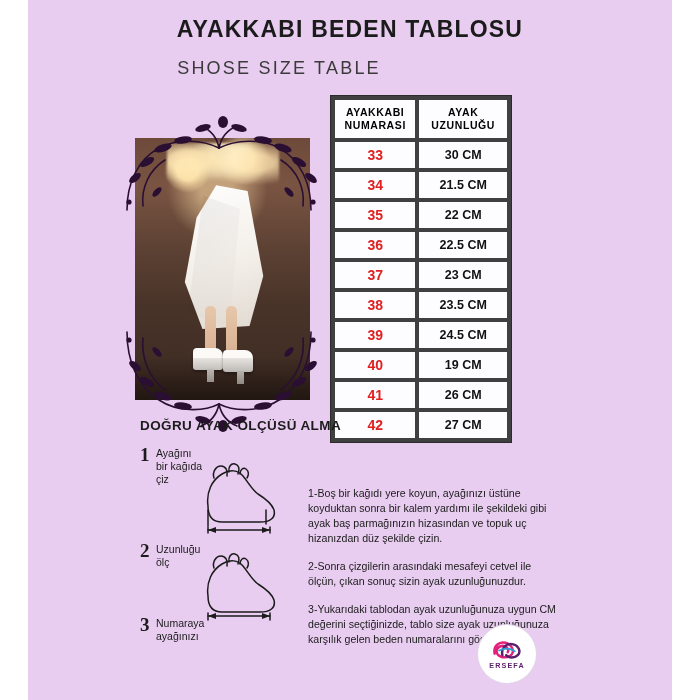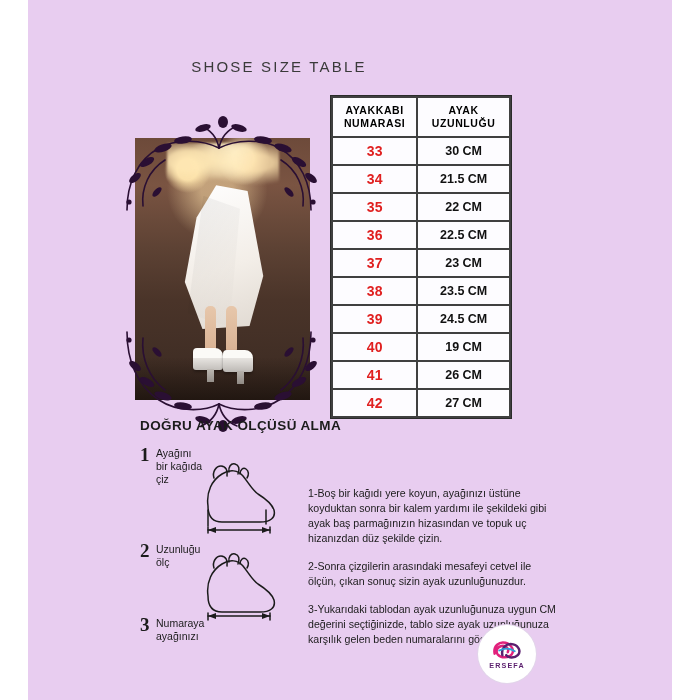--- a/index.html
+++ b/index.html
@@ -42,21 +42,21 @@
     font-weight: bold;
     letter-spacing: 1.2px;
     color: #1b1b1b;
   }
   .subtitle {
     position: absolute;
     top: 58px;
     left: 0;
     width: 558px;
     text-align: center;
-    font-size: 15px;
+    font-size: 18px;
     letter-spacing: 2.2px;
     color: #3a3a3a;
   }
 
   
   .photo-wrap {
     position: absolute;
     left: 135px;
     top: 138px;
     width: 175px;
@@ -159,21 +159,21 @@
     width: 182px;
     border: 1px solid #2b2b2b;
     background: #fdfcff;
     box-sizing: border-box;
   }
   .table-box table {
     border-collapse: collapse;
     width: 100%;
   }
   .table-box th, .table-box td {
-    border: 2px solid #404040;
+    border: 4px solid #404040;
     text-align: center;
     font-size: 12.5px;
   }
   .table-box th {
     padding: 6px 2px;
     font-weight: bold;
     letter-spacing: 0.6px;
     line-height: 1.25;
     font-size: 10.5px;
   }
@@ -270,20 +270,21 @@
   }
 </style>
 </head>
 <body>
 
 <div id="page">
 
   <div class="edge left"></div>
   <div class="edge right"></div>
 
+  <div class="title">AYAKKABI BEDEN TABLOSU</div>
   <div class="subtitle">SHOSE SIZE TABLE</div>
 
   <div class="photo-wrap">
     <div class="photo">
       <div class="chandelier"></div>
       <div class="dress"></div>
       <div class="dress-shade"></div>
       <div class="leg l"></div>
       <div class="leg r"></div>
       <div class="shoe l"></div>

